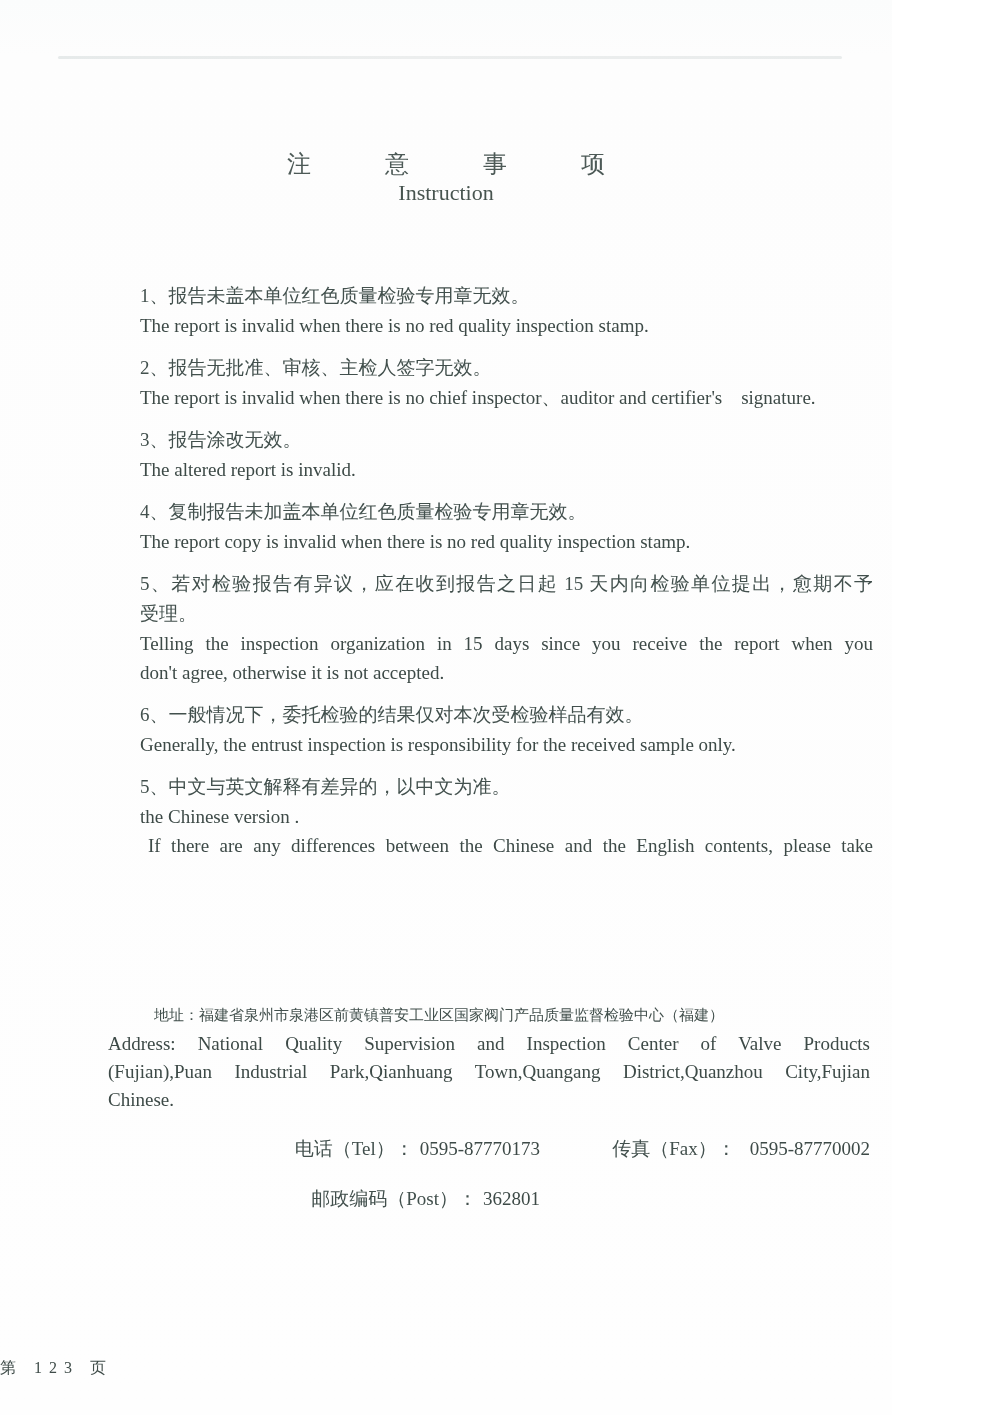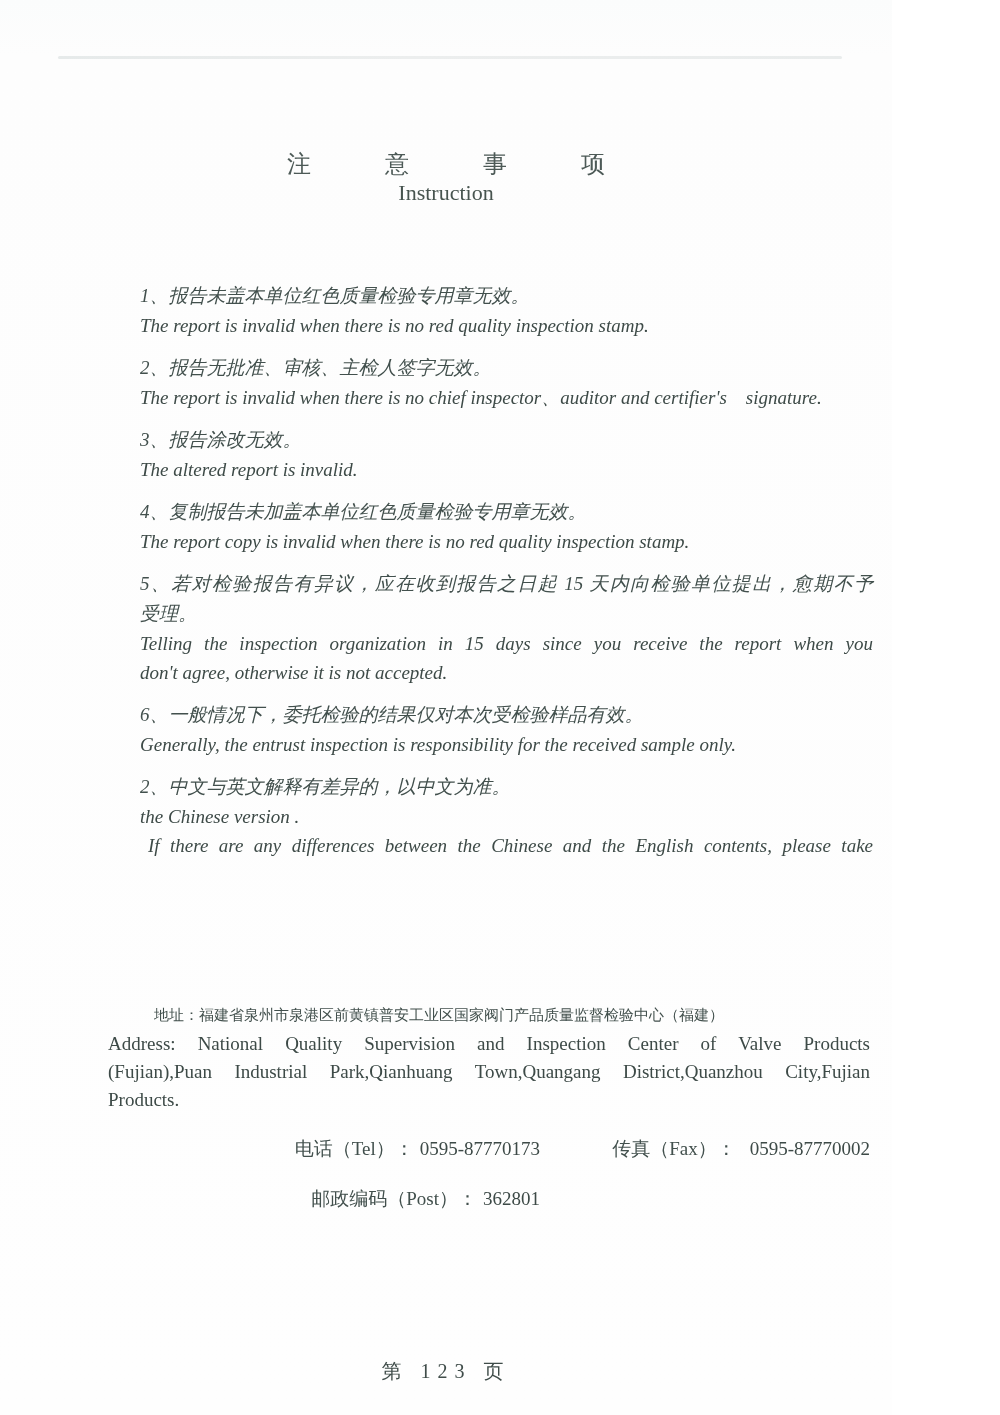--- a/index.html
+++ b/index.html
@@ -38,21 +38,21 @@
   }
   .title-en {
     font-size: 22px;
     color: #47544f;
   }
   .items {
     position: absolute;
     top: 281px; left: 140px;
     width: 733px;
   }
-  .item { margin-bottom: 13px; font-style: italic; }
+  .item { margin-bottom: 13px; }
   .cn-line {
     font-size: 19px;
     line-height: 30px;
     color: #42504d;
   }
   .en-line {
     font-size: 19px;
     line-height: 29px;
     color: #3d4a47;
   }
@@ -83,22 +83,21 @@
     line-height: 30px;
     font-size: 19px;
   }
   .contact-cell-left { width: 432px; }
   .contact-cell-right { flex: 1; }
   .contact-label { color: #42504d; }
   .contact-value { color: #3d4a47; margin-left: 6px; }
   .page-footer {
     position: absolute;
     top: 1358px; left: 0; width: 100%;
-    text-align: center;
-    font-size: 20px;
+    font-size: 16px;
     letter-spacing: 7px;
     color: #3f4c49;
   }
 </style>
 </head>
 <body>
 
 <div class="page">
 
   <div class="scan-line"></div>
@@ -136,33 +135,33 @@
       <div class="en-line just">Telling the inspection organization in 15 days since you receive the report when you</div>
       <div class="en-line">don't agree, otherwise it is not accepted.</div>
     </div>
 
     <div class="item">
       <div class="cn-line">6、一般情况下，委托检验的结果仅对本次受检验样品有效。</div>
       <div class="en-line">Generally, the entrust inspection is responsibility for the received sample only.</div>
     </div>
 
     <div class="item">
-      <div class="cn-line">2、中文与英文解释有差异的，以中文为准。</div>
+      <div class="cn-line">5、中文与英文解释有差异的，以中文为准。</div>
       <div class="en-line">the Chinese version .</div>
       <div class="en-line just" style="padding-left:8px;">If there are any differences between the Chinese and the English contents, please take</div>
     </div>
 
   </div>
 
   <div class="bottom-block">
 
     <div class="addr-cn">地址：福建省泉州市泉港区前黄镇普安工业区国家阀门产品质量监督检验中心（福建）</div>
     <div class="addr-en-line just">Address: National Quality Supervision and Inspection Center of Valve Products</div>
     <div class="addr-en-line just">(Fujian),Puan Industrial Park,Qianhuang Town,Quangang District,Quanzhou City,Fujian</div>
-    <div class="addr-en-line">Products.</div>
+    <div class="addr-en-line">Chinese.</div>
 
     <div class="contacts">
       <div class="contact-row">
         <div class="contact-cell-left">
           <span class="contact-label">电话（Tel）：</span><span class="contact-value">0595-87770173</span>
         </div>
         <div class="contact-cell-right">
           <span class="contact-label">传真（Fax）：</span><span class="contact-value" style="margin-left:14px;">0595-87770002</span>
         </div>
       </div>

